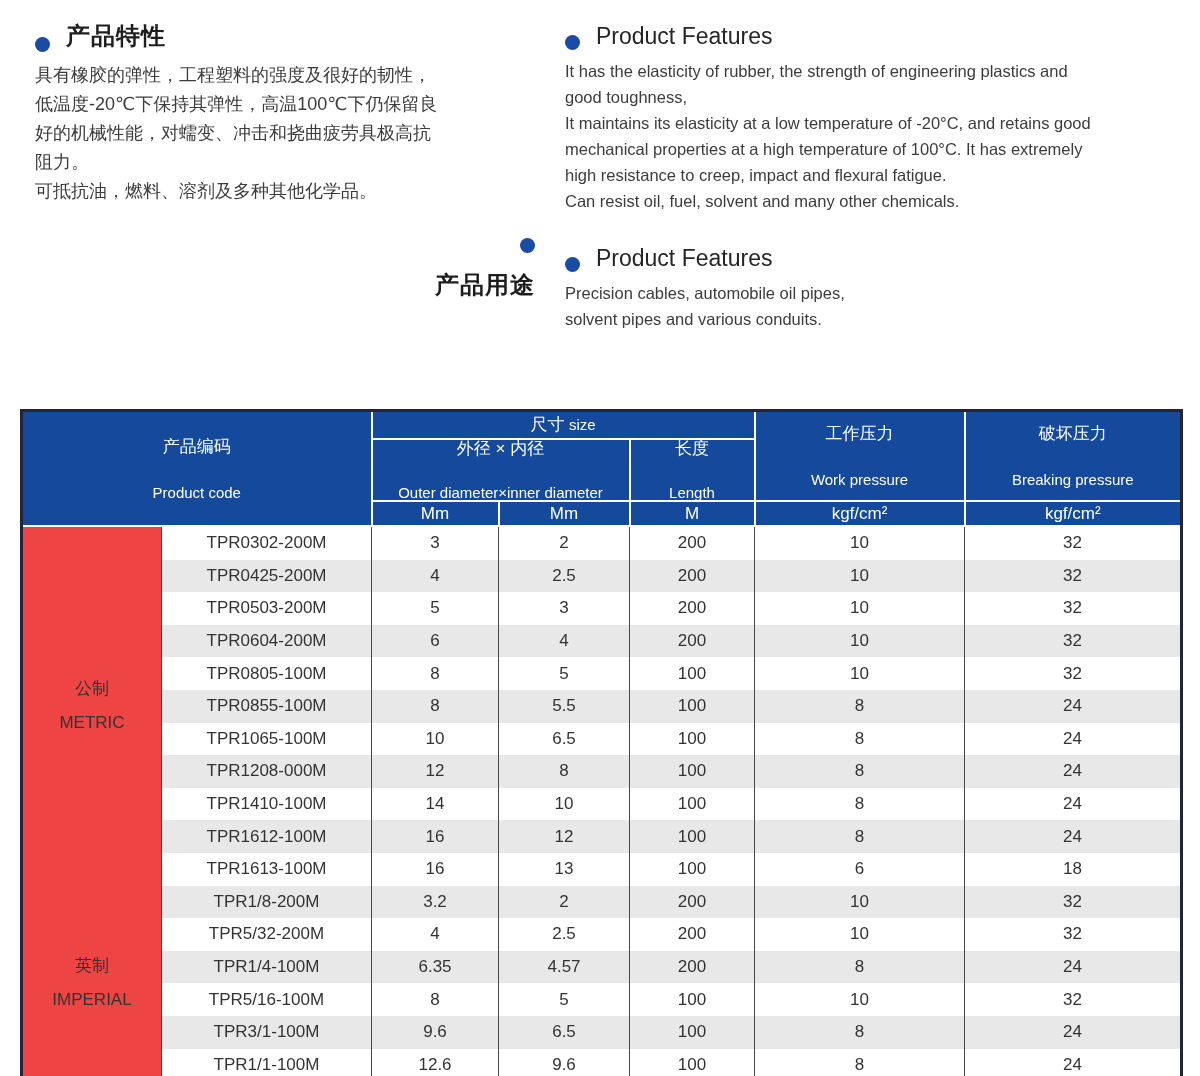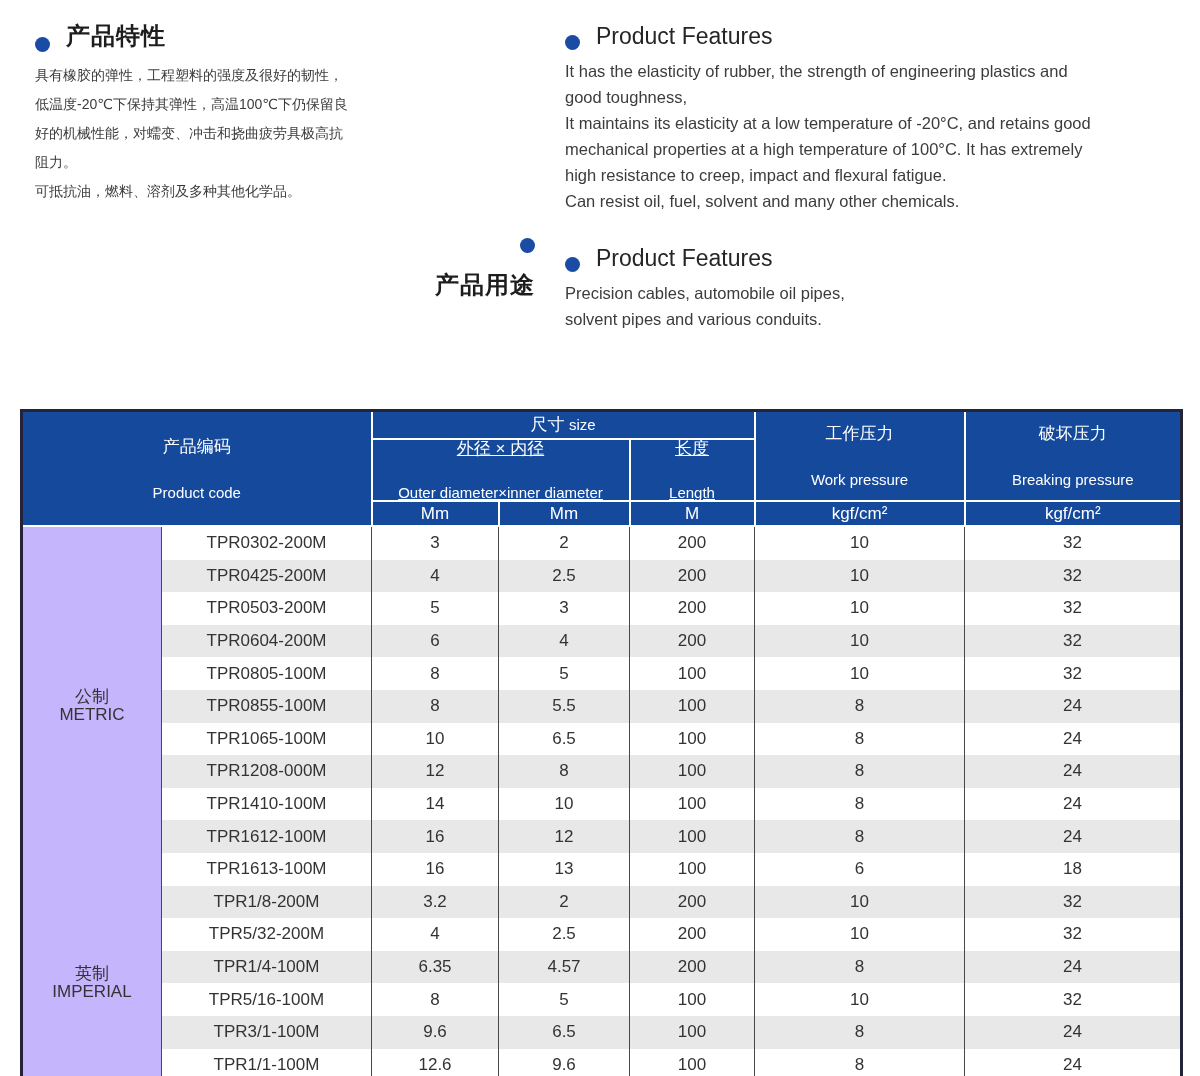--- a/index.html
+++ b/index.html
@@ -17,21 +17,21 @@
 
   .section-heading { display: flex; align-items: flex-end; gap: 16px; height: 34px; }
   .bullet {
     width: 15px; height: 15px; border-radius: 50%;
     background: #1a4ba5; flex: 0 0 auto;
   }
   .heading-cn { font-size: 24px; font-weight: bold; color: #1d1d1d; letter-spacing: 1px; }
   .heading-en { font-size: 23px; font-weight: normal; color: #252525; }
 
   .para { white-space: pre-line; color: #3c3c3c; margin: 0; }
-  .para-cn { font-size: 14px; line-height: 29px; margin-top: 9px; }
+  .para-cn { font-size: 18px; line-height: 29px; margin-top: 9px; }
   .para-en { font-size: 16.5px; line-height: 26px; margin-top: 8px; }
   .gap-cn { margin-top: 32px; flex-direction: column; }
   .gap-en { margin-top: 24px; }
 
   .spec-table-wrap { position: absolute; left: 20px; top: 409px; width: 1160px; }
   table.spec {
     border-collapse: collapse;
     width: 1160px;
     table-layout: fixed;
     border: 3px solid #23233a;
@@ -44,43 +44,43 @@
     padding: 0;
     text-align: center;
     vertical-align: middle;
   }
   .hcn { font-size: 17px; display: block; line-height: 20px; }
   .hen { font-size: 15px; display: block; line-height: 17px; margin-top: 27px; }
   .h-inline .hcn, .h-inline .hen { display: inline; }
   .h-tight .hcn { line-height: 18px; }
   .h-tight .hen { line-height: 15px; }
   tr.h-row1 th { height: 26px; }
-  tr.h-row2 th { height: 40px; text-decoration: underline; }
+  tr.h-row2 th { height: 40px; }
   tr.h-row3 th { height: 23px; font-size: 17px; }
   .unit { font-size: 17px; }
 
   table.spec tbody td {
     height: 32.6px;
     padding: 0;
     text-align: center;
     vertical-align: middle;
     font-size: 17px;
     color: #333;
     border-left: 1px solid #484848;
     border-right: 1px solid #484848;
   }
   tr.row-a { background: #ffffff; }
   tr.row-b { background: #e8e8e8; }
   td.group-cell {
-    background: #c4b5fd;
+    background: #ef4444;
     text-align: left;
     padding-left: 26px;
     white-space: pre-line;
     font-size: 17.5px;
-    line-height: 18px;
+    line-height: 34px;
     color: #333;
   }
 </style>
 </head>
 <body>
 
 <div class="intro-col intro-left">
   <div class="section-heading">
     <span class="bullet"></span>
     <span class="heading-cn">产品特性</span>

